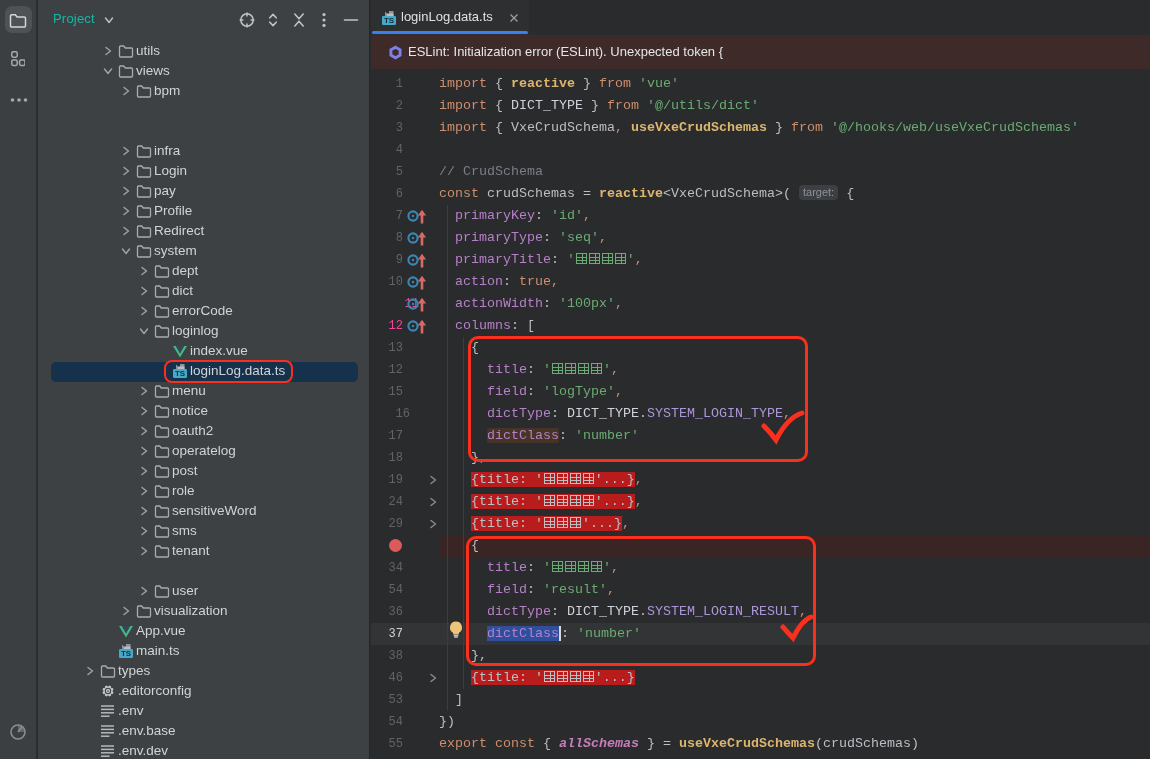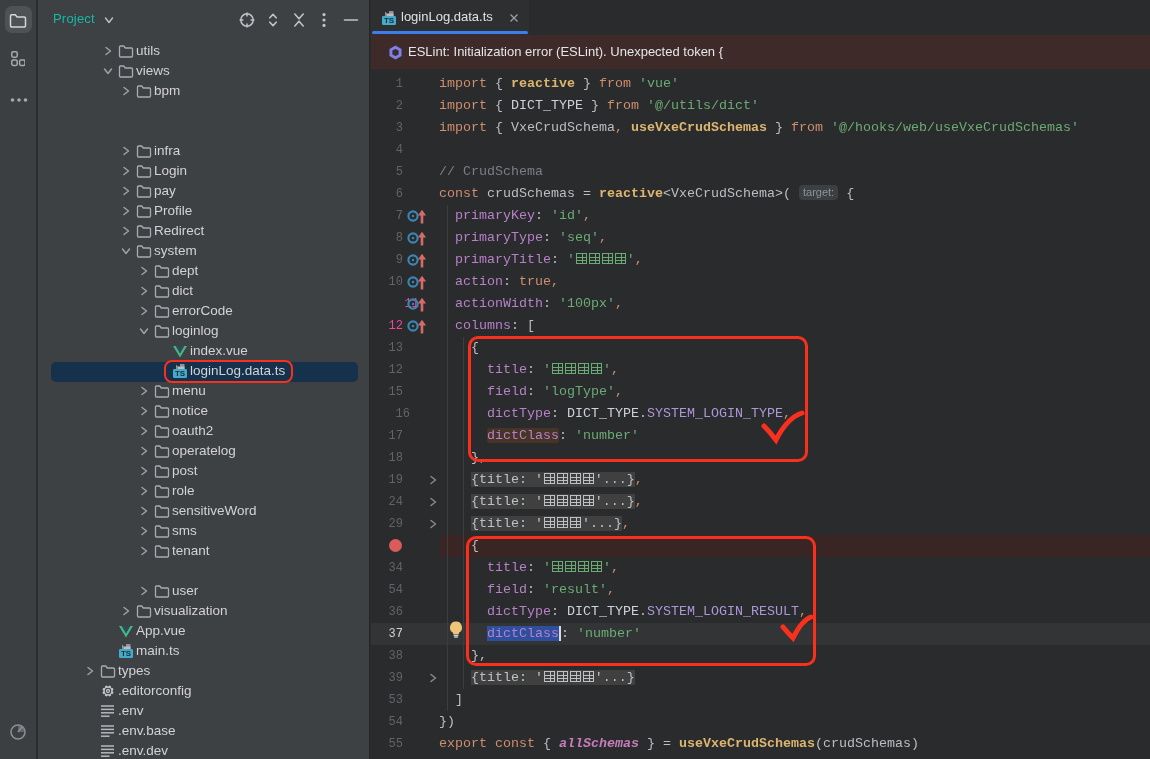--- a/index.html
+++ b/index.html
@@ -26,21 +26,21 @@
 .num{position:absolute;width:32px;text-align:right;font-family:"Liberation Mono",monospace;font-size:12px;line-height:22px;color:#606468}
 .k{color:#cf8e6d}
 .s{color:#6aab73}
 .c{color:#7a7e85}
 .p{color:#b780c9}
 .o{color:#cf8e6d}
 .fn{color:#dcb56e;font-weight:bold}
 .cb{color:#ced2da;font-weight:normal}
 .ci{color:#ad97da;}
 .pi{color:#c77dbb;font-weight:bold;font-style:italic}
-.fold{background:#404040;color:#bdc0c5}
+.fold{background:#b91c1c;color:#bdc0c5}
 .sel{background:#2d4f9e}
 .caret{border-right:2px solid #d8dade}
 .inlay{display:inline-block;background:#3d4043;color:#8e9299;border-radius:4px;font-family:"Liberation Sans",sans-serif;font-size:11px;line-height:15px;padding:0 4px;vertical-align:1px}
 
 .zh{display:inline-block;width:10.6px;height:11.5px;margin:0 1.2px -1px 1.2px;border:1.1px solid currentColor;
  background-image:linear-gradient(currentColor,currentColor),linear-gradient(currentColor,currentColor),linear-gradient(currentColor,currentColor);
  background-repeat:no-repeat;background-size:100% 1.1px,100% 1.1px,1.1px 100%;background-position:0 3px,0 6.5px,4.6px 0}
 
 .redbox{position:absolute;border:3.5px solid #fa301e;border-radius:10px}
 
@@ -543,21 +543,21 @@
       <div class="num" style="left:0;top:601px;color:#606468">36</div>
       <div class="cl" style="left:68px;top:601px">      <span class="p">dictType</span>: <span class="cb">DICT_TYPE</span>.<span class="ci">SYSTEM_LOGIN_RESULT</span><span class="o">,</span></div>
       <div class="num" style="left:0;top:623px;color:#ced0d6">37</div>
       <svg class="abs" style="left:78px;top:621px" width="14" height="17" viewBox="0 0 14 17">
         <path d="M7 0.5 a6 6 0 0 1 3 11.2 l-0.4 1.8 h-5.2 l-0.4-1.8 A6 6 0 0 1 7 0.5 Z" fill="#efc478"></path>
         <path d="M4.6 14.6 h4.8 M5.2 16.2 h3.6" stroke="#c9ccd1" stroke-width="1.3"></path>
       </svg>
       <div class="cl" style="left:68px;top:623px">      <span class="p sel caret">dictClass</span>: <span class="s">'number'</span></div>
       <div class="num" style="left:0;top:645px;color:#606468">38</div>
       <div class="cl" style="left:68px;top:645px">    },</div>
-      <div class="num" style="left:0;top:667px;color:#606468">39</div>
+      <div class="num" style="left:0;top:667px;color:#606468">46</div>
       <svg class="abs" style="left:57px;top:673px" width="10" height="10" viewBox="0 0 10 10">
         <path d="M3 1.5 L7.5 5 L3 8.5" fill="none" stroke="#87898d" stroke-width="1.5" stroke-linecap="round" stroke-linejoin="round"></path>
       </svg>
       <div class="cl" style="left:68px;top:667px">    <span class="fold">{title: '<span class="zh"></span><span class="zh"></span><span class="zh"></span><span class="zh"></span>'...}</span></div>
       <div class="num" style="left:0;top:689px;color:#606468">53</div>
       <div class="cl" style="left:68px;top:689px">  ]</div>
       <div class="num" style="left:0;top:711px;color:#606468">54</div>
       <div class="cl" style="left:68px;top:711px">})</div>
       <div class="num" style="left:0;top:733px;color:#606468">55</div>
       <div class="cl" style="left:68px;top:733px"><span class="k">export</span> <span class="k">const</span> { <span class="pi">allSchemas</span> } = <span class="fn">useVxeCrudSchemas</span>(crudSchemas)</div>

